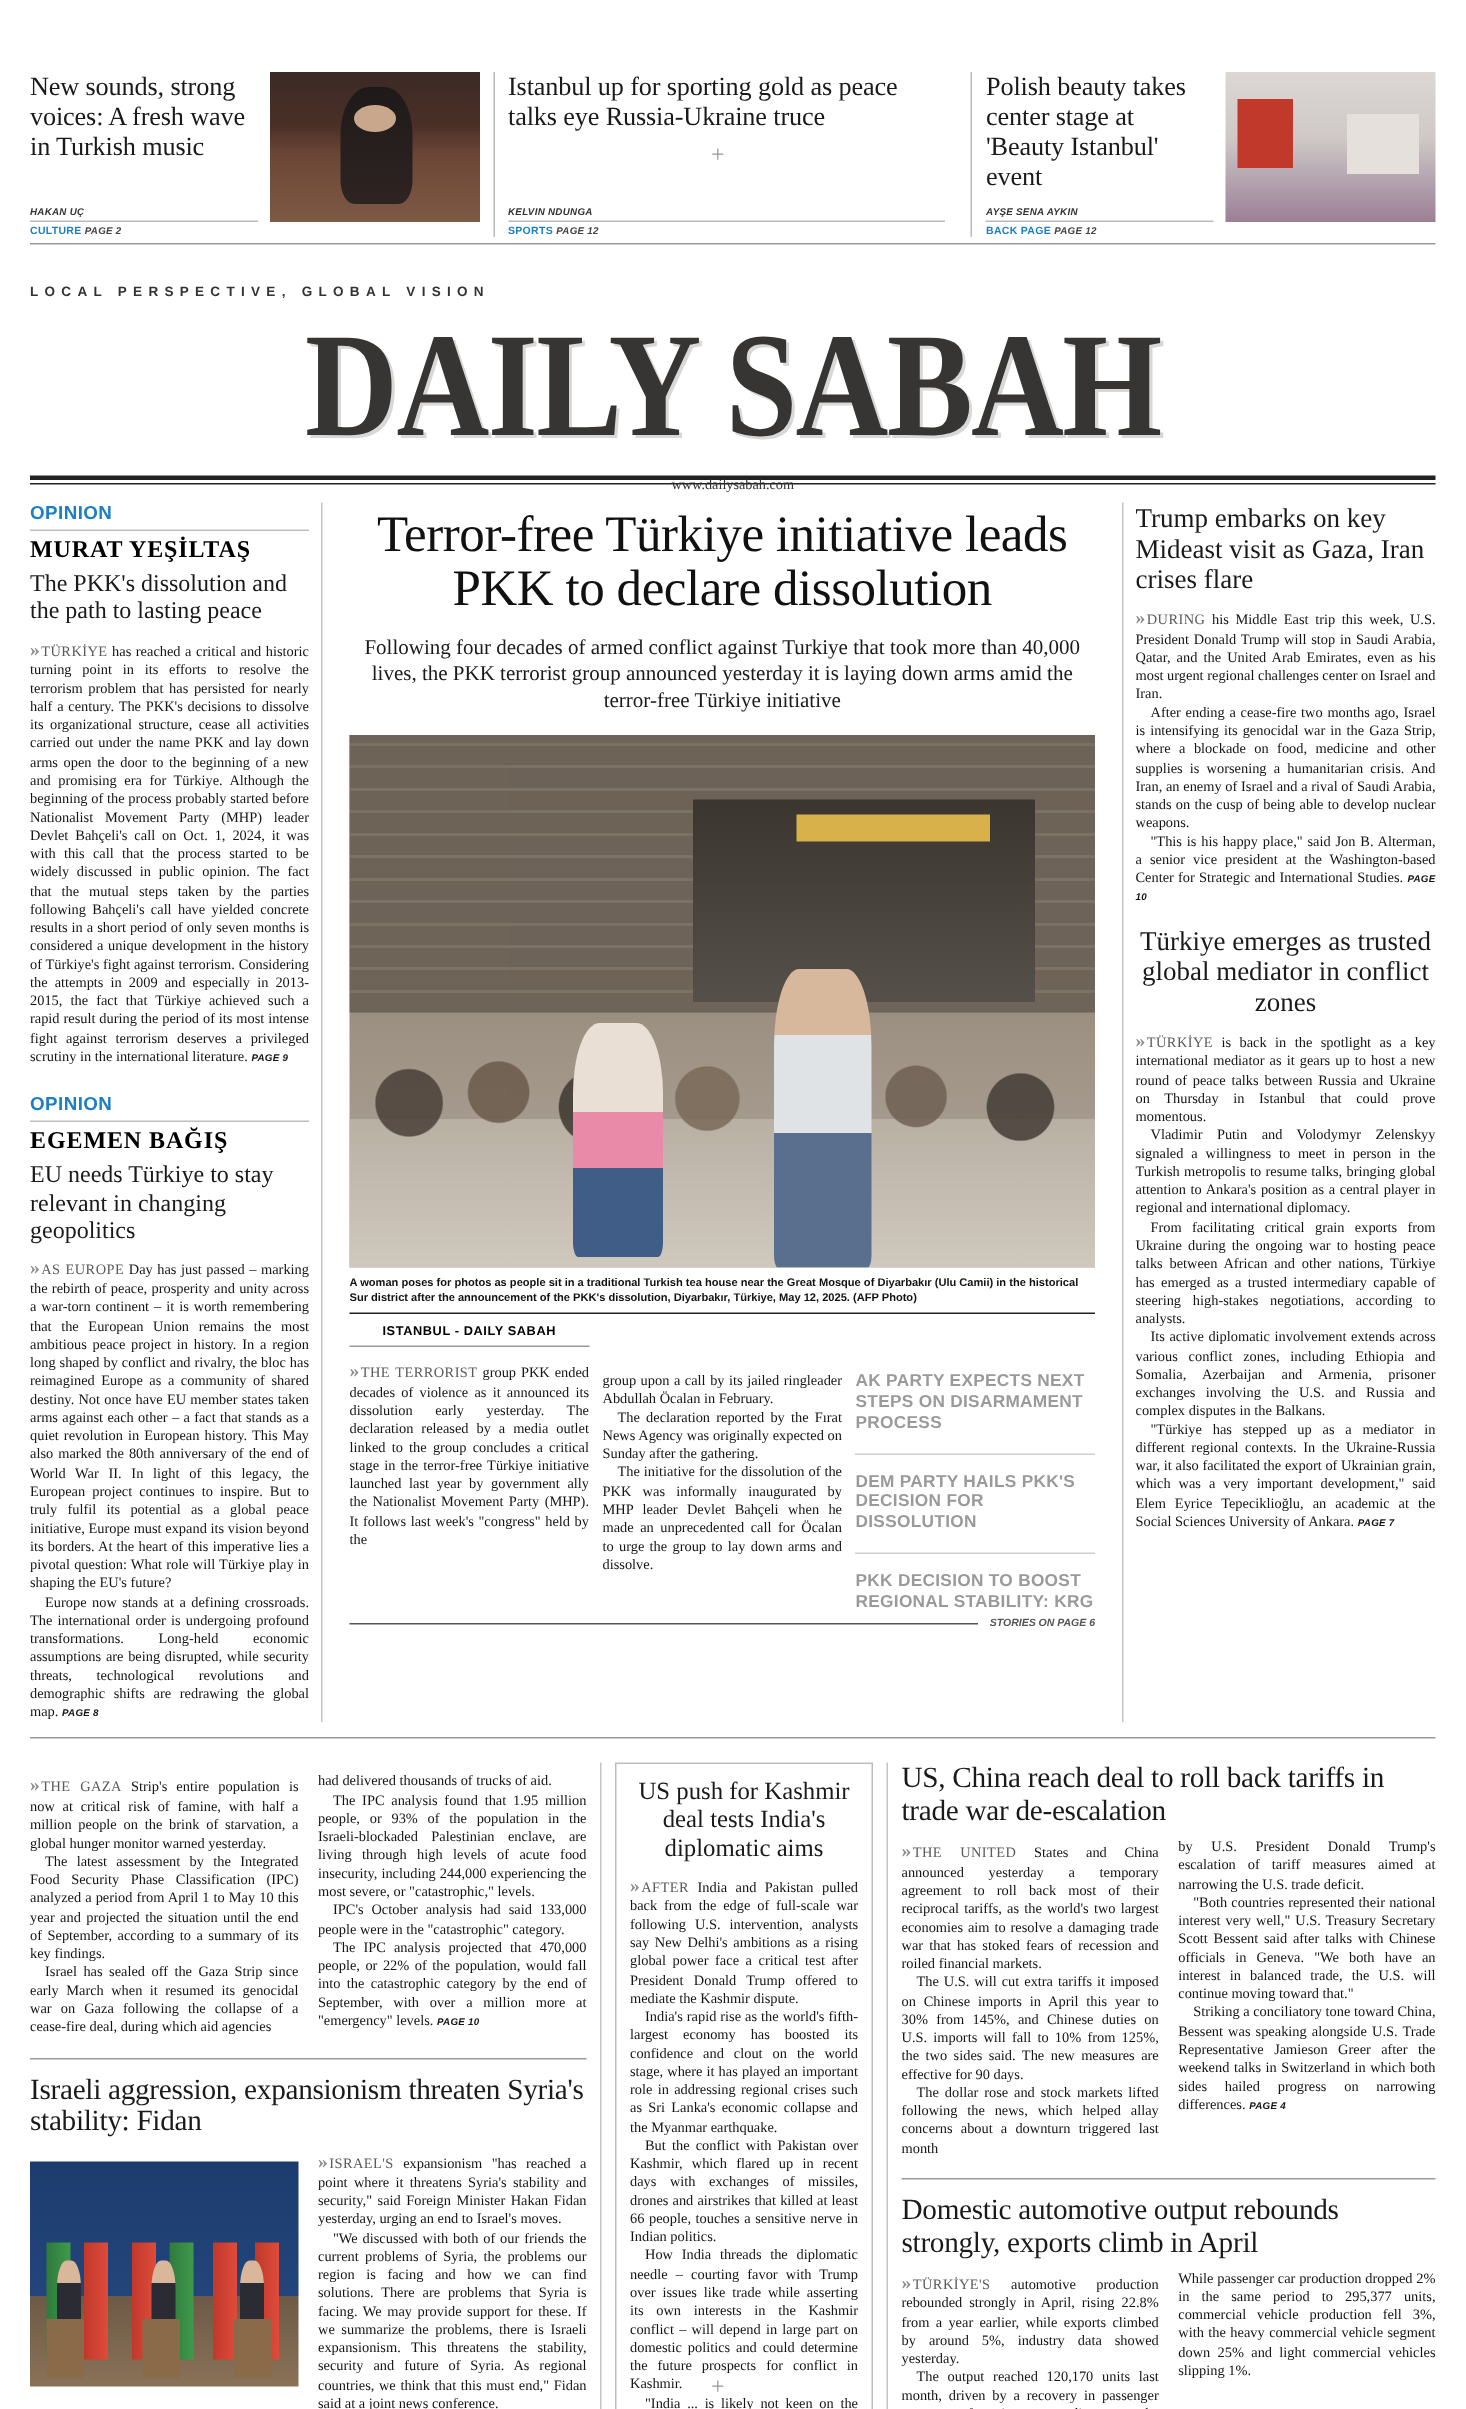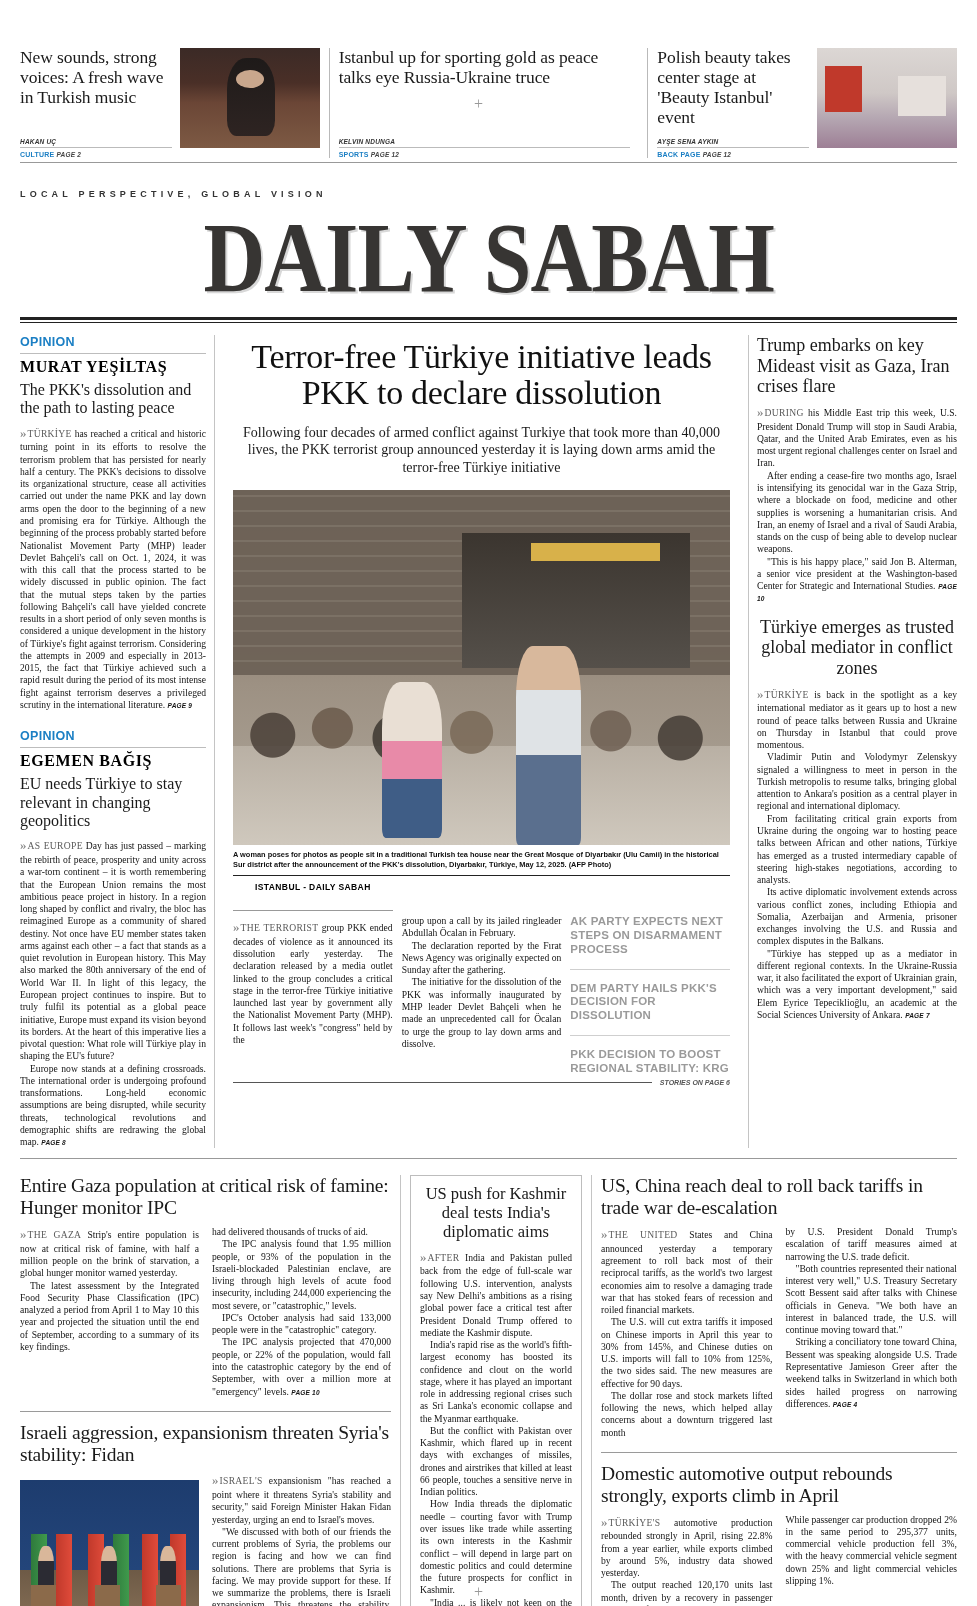--- a/index.html
+++ b/index.html
@@ -136,21 +136,21 @@
       border-radius:26% 26% 4% 4%;}
   .caption { font-family:"Liberation Sans", sans-serif; font-size:7.4px;
       font-weight:700; line-height:1.35; margin-top:5px; color:#111; }
   .cap-rule { border-top:1px solid #222; margin-top:5px; }
 
   .lead-cols { display:flex; margin-top:6px; }
   .lc { flex:1; padding-right:9px; }
   .lc:last-child{padding-right:0;}
   .byline { font-family:"Liberation Sans", sans-serif; font-weight:700;
       font-size:8.5px; text-align:center; letter-spacing:.4px;
-      border-bottom:1px solid #999; padding-bottom:18px; margin-bottom:8px; }
+      border-bottom:1px solid #999; padding-bottom:5px; margin-bottom:8px; }
   .related { font-family:"Liberation Sans", sans-serif; font-weight:700;
       font-size:11.5px; line-height:1.2; color:#9a9a9a; letter-spacing:.2px; }
   .rel-rule { border-top:1px solid #cfcfcf; margin:12px 0 12px; }
   .stories-on { font-family:"Liberation Sans", sans-serif; font-style:italic;
       font-weight:700; font-size:7px; text-align:right; color:#555; }
 
   
   .sec2 { display:flex; margin-top:16px; }
   .s2-left { width:371px; }
   .s2-mid  { width:172px; }
@@ -217,20 +217,21 @@
     </div>
   </div>
 
   <div style="border-top:1px solid #999; margin-top:4px;"></div>
 
   <div class="masthead-wrap">
     <div class="kicker">LOCAL PERSPECTIVE, GLOBAL VISION</div>
     <div class="mast-row">
       <div class="mast-title">DAILY SABAH</div>
     </div>
+    <div class="mast-url">www.dailysabah.com</div>
   </div>
 
   <div class="rule-thick"></div>
   <div class="rule-thin"></div>
 
   <div class="body-grid">
 
     <div class="col-left">
 
       <div>
@@ -314,25 +315,25 @@
       </div>
     </div>
   </div>
 
   <div style="border-top:1px solid #999;margin-top:10px;"></div>
 
   <div class="sec2">
 
     <div class="s2-left">
       <div>
-        <div class="hl2">Entire Gaza population at critical risk of famine: Hunger monitor IPC</div>
         <div style="display:flex;margin-top:7px;gap:13px;">
           <div style="flex:1;">
             <p class="body"><span class="drop-arrow">»</span><span class="lead-caps">THE GAZA</span> <span>Strip's entire population is now at critical risk of famine, with half a million people on the brink of starvation, a global hunger monitor warned yesterday.</span></p>
             <p class="body">The latest assessment by the Integrated Food Security Phase Classification (IPC) analyzed a period from April 1 to May 10 this year and projected the situation until the end of September, according to a summary of its key findings.</p>
+            <p class="body">Israel has sealed off the Gaza Strip since early March when it resumed its genocidal war on Gaza following the collapse of a cease-fire deal, during which aid agencies</p>
           </div>
           <div style="flex:1;">
             <p class="body">had delivered thousands of trucks of aid.</p>
             <p class="body">The IPC analysis found that 1.95 million people, or 93% of the population in the Israeli-blockaded Palestinian enclave, are living through high levels of acute food insecurity, including 244,000 experiencing the most severe, or "catastrophic," levels.</p>
             <p class="body">IPC's October analysis had said 133,000 people were in the "catastrophic" category.</p>
             <p class="body"><span>The IPC analysis projected that 470,000 people, or 22% of the population, would fall into the catastrophic category by the end of September, with over a million more at "emergency" levels.</span> <span class="pg-ref">PAGE 10</span></p>
           </div>
         </div>
       </div>
 

